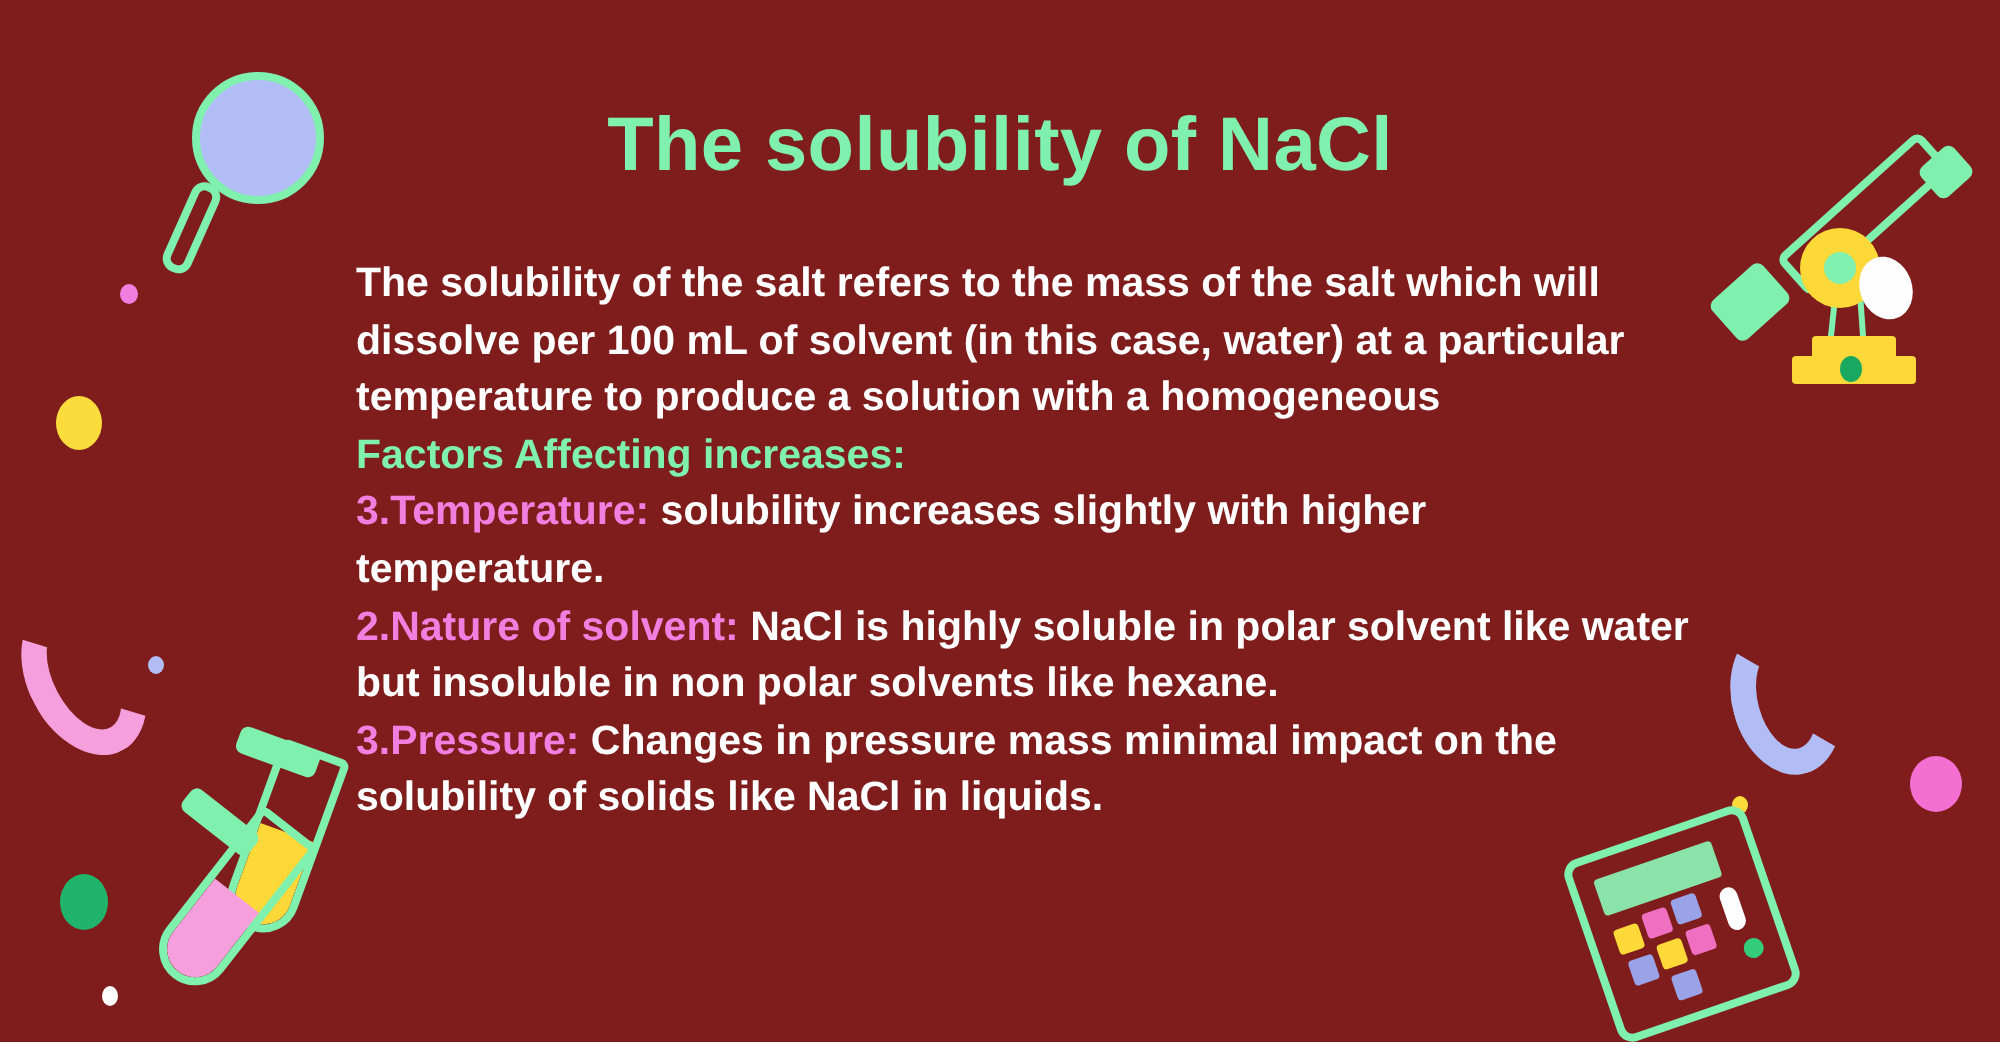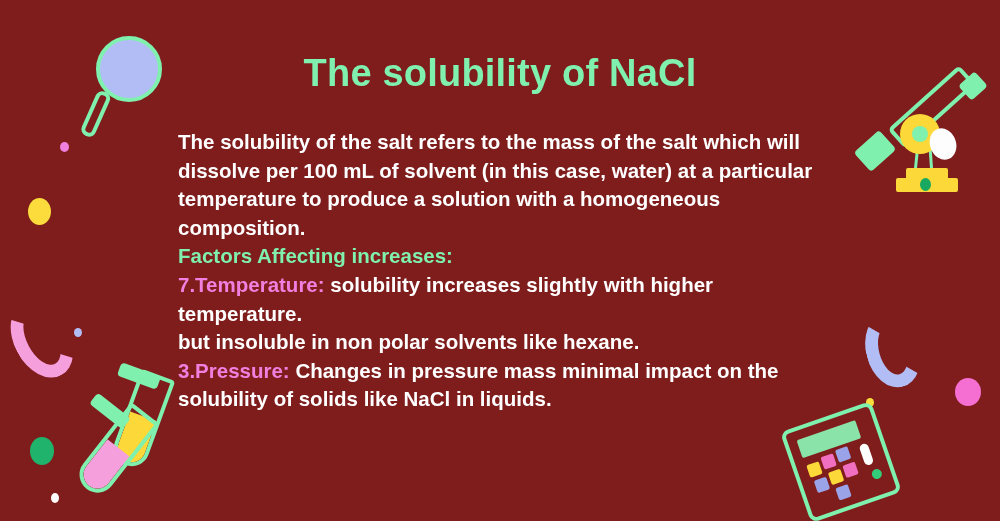--- a/index.html
+++ b/index.html
@@ -351,27 +351,27 @@
     <div class="calc-dot"></div>
   </div>
 
   <div class="title">The solubility of NaCl</div>
 
   <div class="body-block">
 
     <div class="line">The solubility of the salt refers to the mass of the salt which will</div>
     <div class="line">dissolve per 100 mL of solvent (in this case, water) at a particular</div>
     <div class="line">temperature to produce a solution with a homogeneous</div>
-    <div class="line">composition.</div>
 
     <div class="line green">Factors Affecting increases:</div>
 
-    <div class="line"><span class="lbl-pink">7.Temperature:</span><span> solubility increases slightly with higher</span></div>
+    <div class="line"><span class="lbl-pink">3.Temperature:</span><span> solubility increases slightly with higher</span></div>
     <div class="line">temperature.</div>
 
+    <div class="line"><span class="lbl-pink">2.Nature of solvent:</span><span> NaCl is highly soluble in polar solvent like water</span></div>
     <div class="line">but insoluble in non polar solvents like hexane.</div>
 
     <div class="line"><span class="lbl-pink">3.Pressure:</span><span> Changes in pressure mass minimal impact on the</span></div>
     <div class="line">solubility of solids like NaCl in liquids.</div>
 
   </div>
 
 </div>
 
 </body></html>

